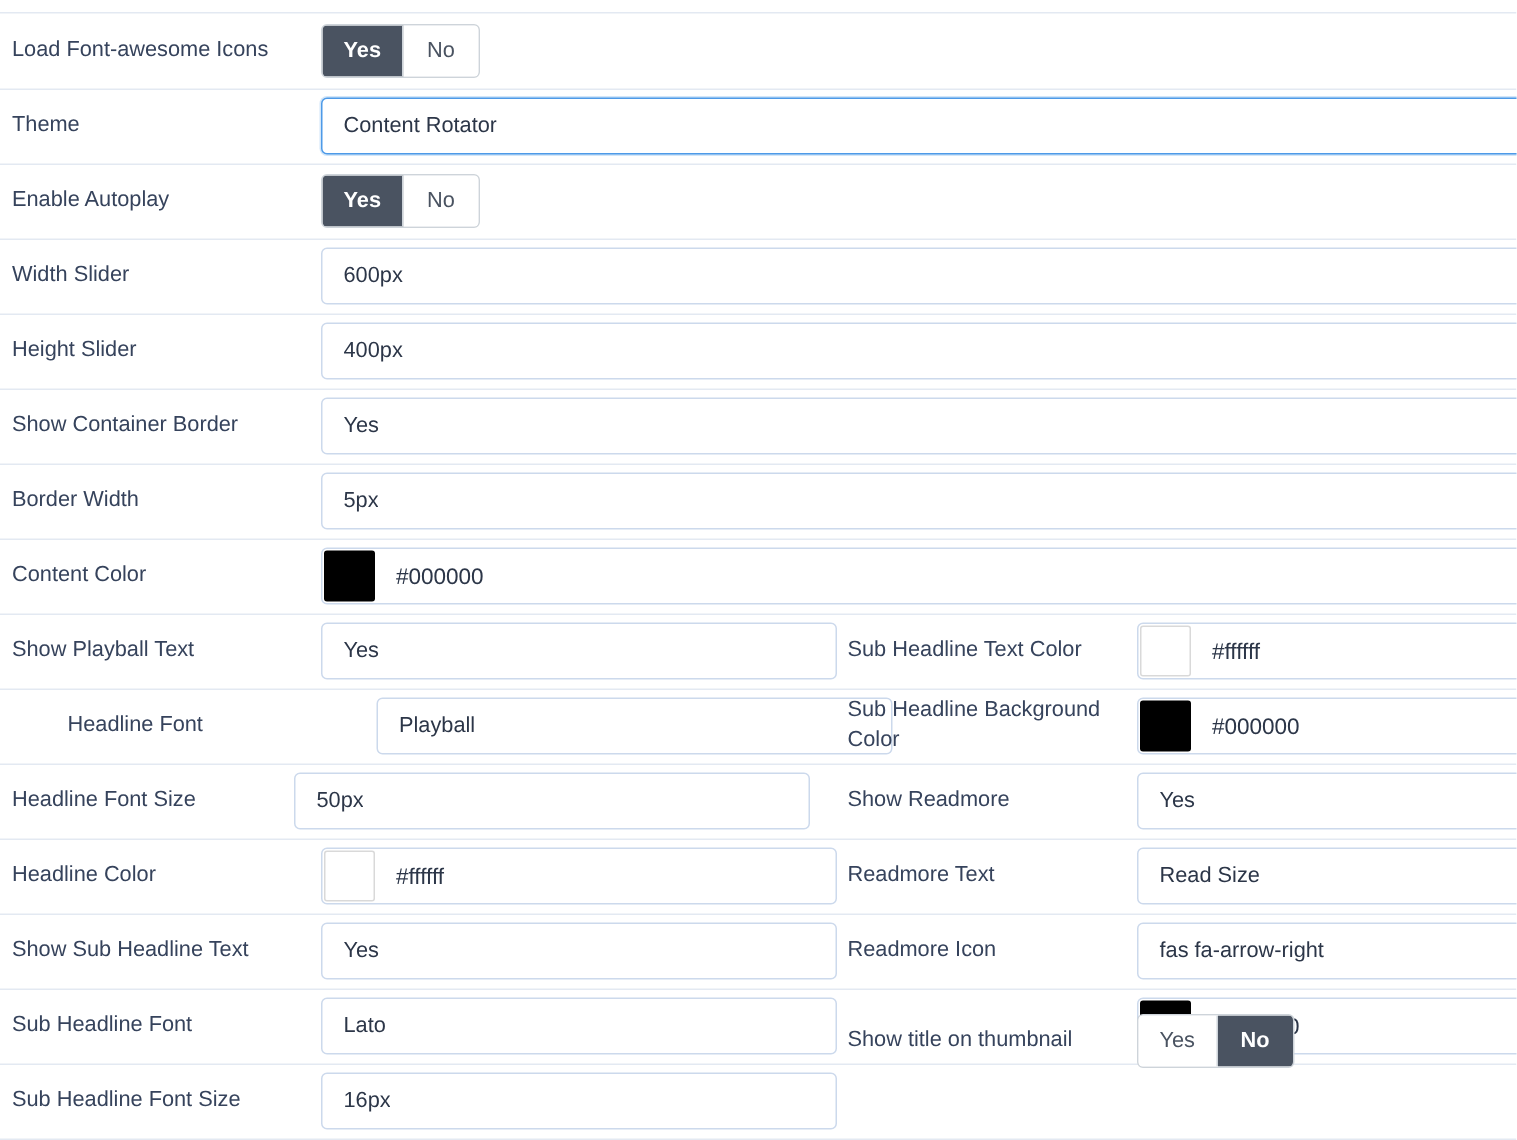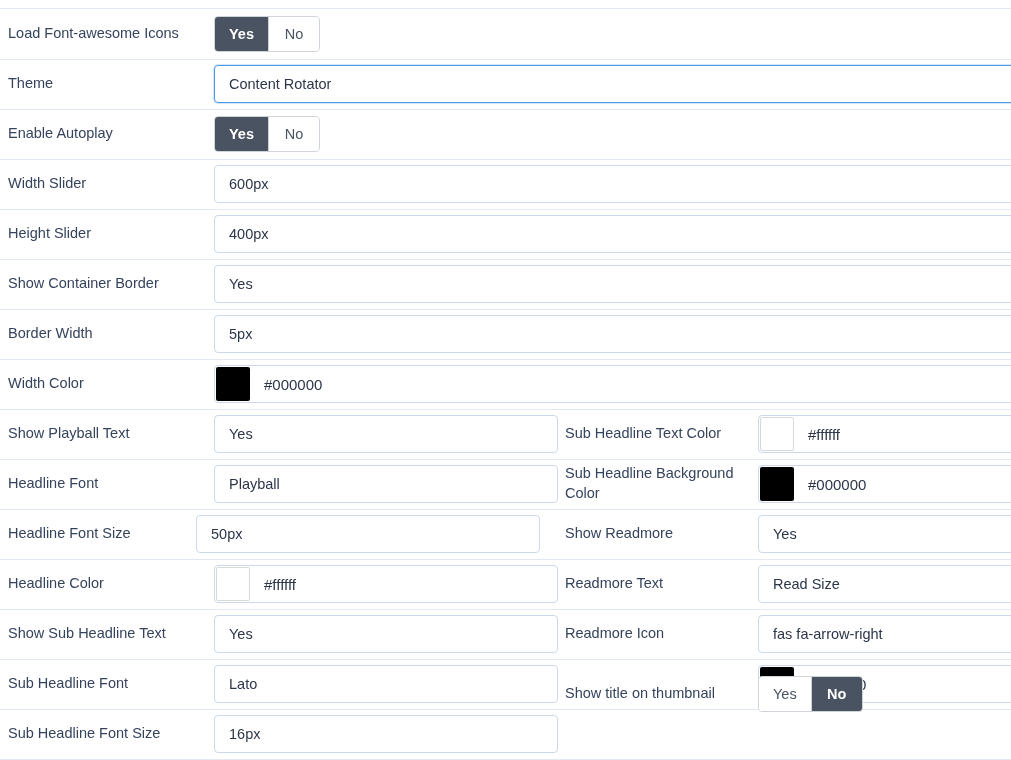--- a/index.html
+++ b/index.html
@@ -177,37 +177,37 @@
     </div>
     <div class="divider" style="top: 309px;"></div>
     <div class="row" style="top: 309px; height: 50px;">
       <div class="label" style="left: 8px;">Border Width</div>
       <div class="field ctl" style="left: 214px; width: 810px;">
         <span class="val">5px</span>
       </div>
     </div>
     <div class="divider" style="top: 359px;"></div>
     <div class="row" style="top: 359px; height: 50px;">
-      <div class="label" style="left: 8px;">Width Color</div>
+      <div class="label" style="left: 8px;">Content Color</div>
       <div class="field color ctl" style="left: 214px; width: 810px;">
         <span class="swatch" style="background: rgb(0, 0, 0);"></span>
         <span class="hex">#000000</span>
       </div>
     </div>
     <div class="divider" style="top: 409px;"></div>
   </div>
 <div id="two-col-section">
     <div class="row" style="top: 409px; height: 50px; width: 558px;">
       <div class="label" style="left: 8px;">Show Playball Text</div>
       <div class="field ctl" style="left: 214px; width: 344px;">
         <span class="val">Yes</span>
       </div>
     </div>
     <div class="divider" style="top: 459px; width: 558px;"></div>
-    <div class="row" style="top: 459px; height: 50px; width: 558px;">
+    <div class="row" style="top: 459px; height: 50px; width: 558px; margin-left: 37px;">
       <div class="label" style="left: 8px;">Headline Font</div>
       <div class="field ctl" style="left: 214px; width: 344px;">
         <span class="val">Playball</span>
       </div>
     </div>
     <div class="divider" style="top: 509px; width: 558px;"></div>
     <div class="row" style="top: 509px; height: 50px; width: 631px;">
       <div class="label" style="left: 8px;">Headline Font Size</div>
       <div class="field ctl" style="left: 196px; width: 344px;">
         <span class="val">50px</span>

